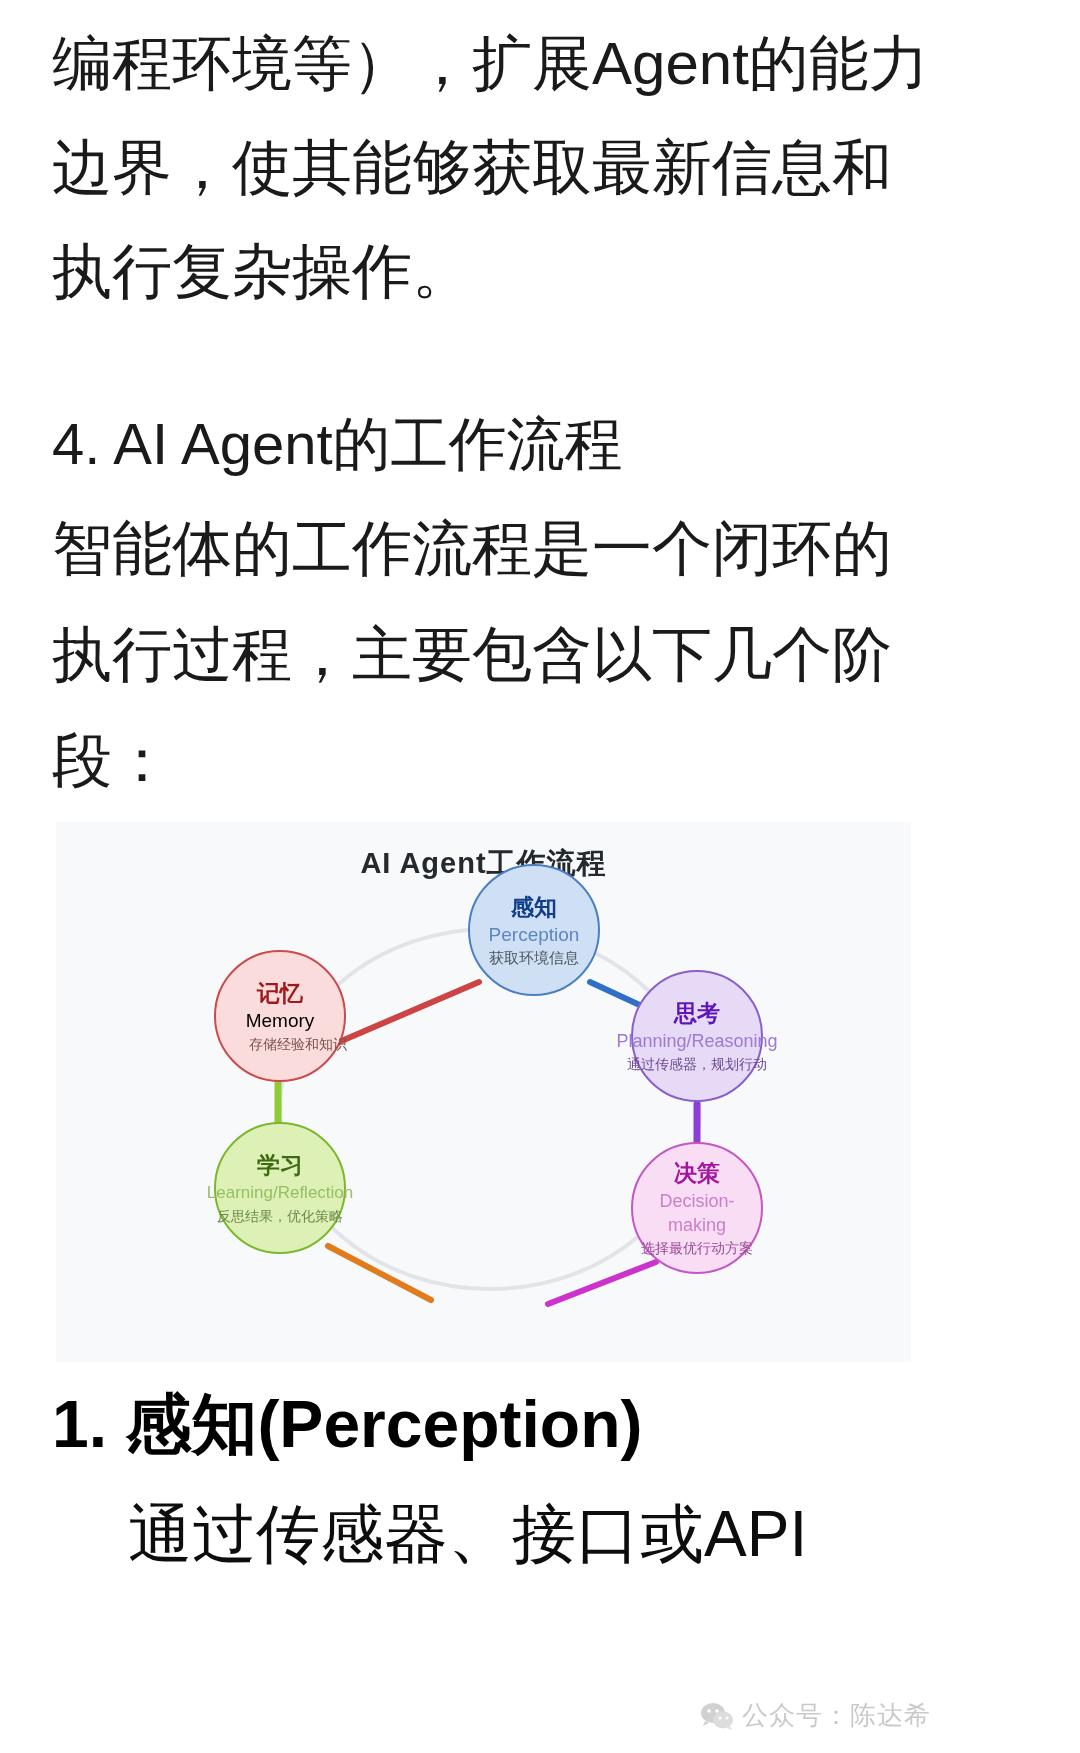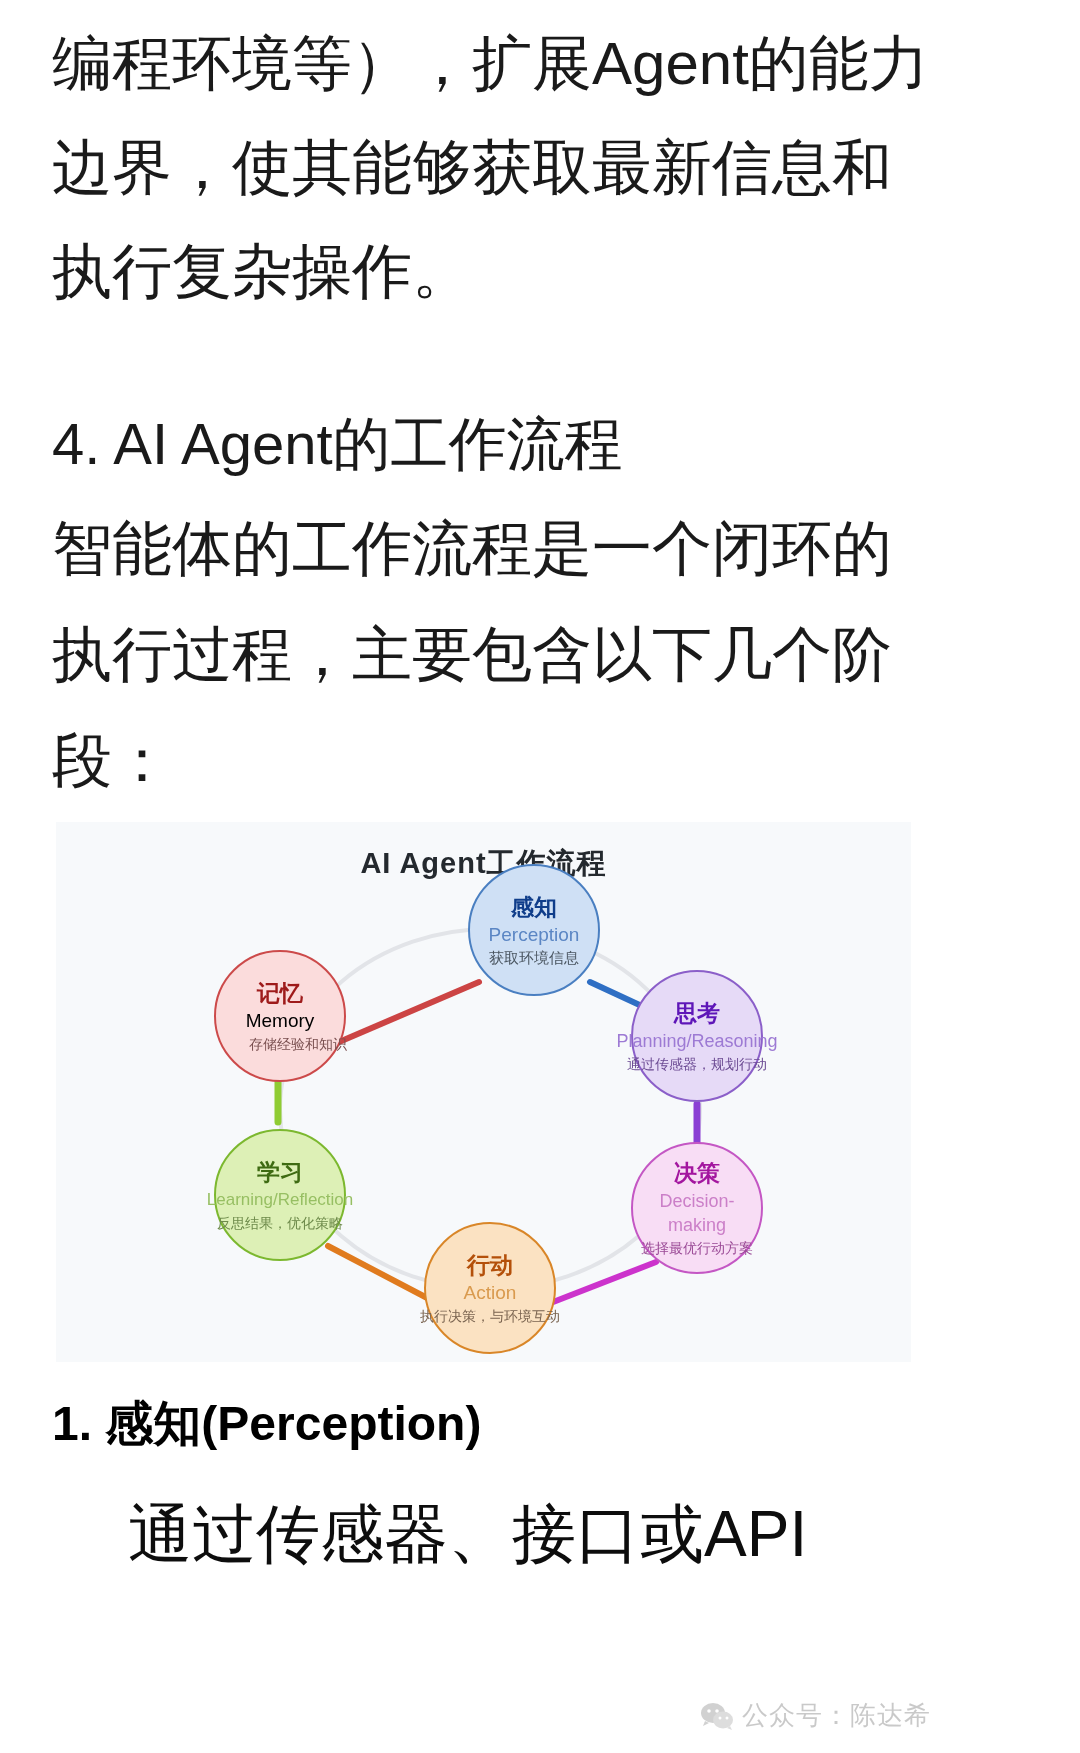--- a/index.html
+++ b/index.html
@@ -138,21 +138,21 @@
   #node-action {
     left: 368px; top: 400px; width: 132px; height: 132px;
     background: #fbe2c2; border: 2px solid #d98628;
   }
   #node-action .n-cn { color: #b4500a; }
   #node-action .n-en { color: #d99a4e; }
   #node-action .n-desc { color: #7a6450; font-size: 14px; }
 
   
   #node-learning {
-    left: 158px; top: 307px; width: 132px; height: 132px;
+    left: 158px; top: 300px; width: 132px; height: 132px;
     background: #ddf0b6; border: 2px solid #7cb82f;
   }
   #node-learning .n-cn { color: #3e6b12; }
   #node-learning .n-en { color: #97bf63; font-size: 17px; }
   #node-learning .n-desc { color: #6d8a4a; font-size: 14px; }
 
   
   #node-memory {
     left: 158px; top: 128px; width: 132px; height: 132px;
     background: #fbdcdc; border: 2px solid #cc4a4a;
@@ -178,21 +178,21 @@
     font-size: 20px;
     color: #5a6672;
     line-height: 28px;
   }
 
   
   #heading-perception {
     position: absolute;
     left: 52px;
     top: 1376px;
-    font-size: 48px;
+    font-size: 66px;
     font-weight: bold;
     line-height: 96px;
     color: #000000;
   }
 
   #para-perception {
     position: absolute;
     left: 128px;
     top: 1484px;
     width: 950px;
@@ -262,25 +262,20 @@
       <div class="n-en">Planning/Reasoning</div>
       <div class="n-desc">通过传感器，规划行动</div>
     </div>
 
     <div class="node" id="node-decision">
       <div class="n-cn">决策</div>
       <div class="n-en">Decision-making</div>
       <div class="n-desc">选择最优行动方案</div>
     </div>
 
-    <div class="node" id="node-action">
-      <div class="n-cn">行动</div>
-      <div class="n-en">Action</div>
-      <div class="n-desc">执行决策，与环境互动</div>
-    </div>
 
     <div class="node" id="node-learning">
       <div class="n-cn">学习</div>
       <div class="n-en">Learning/Reflection</div>
       <div class="n-desc">反思结果，优化策略</div>
     </div>
 
     <div class="node" id="node-memory">
       <div class="n-cn">记忆</div>
       <div class="n-en">Memory</div>

